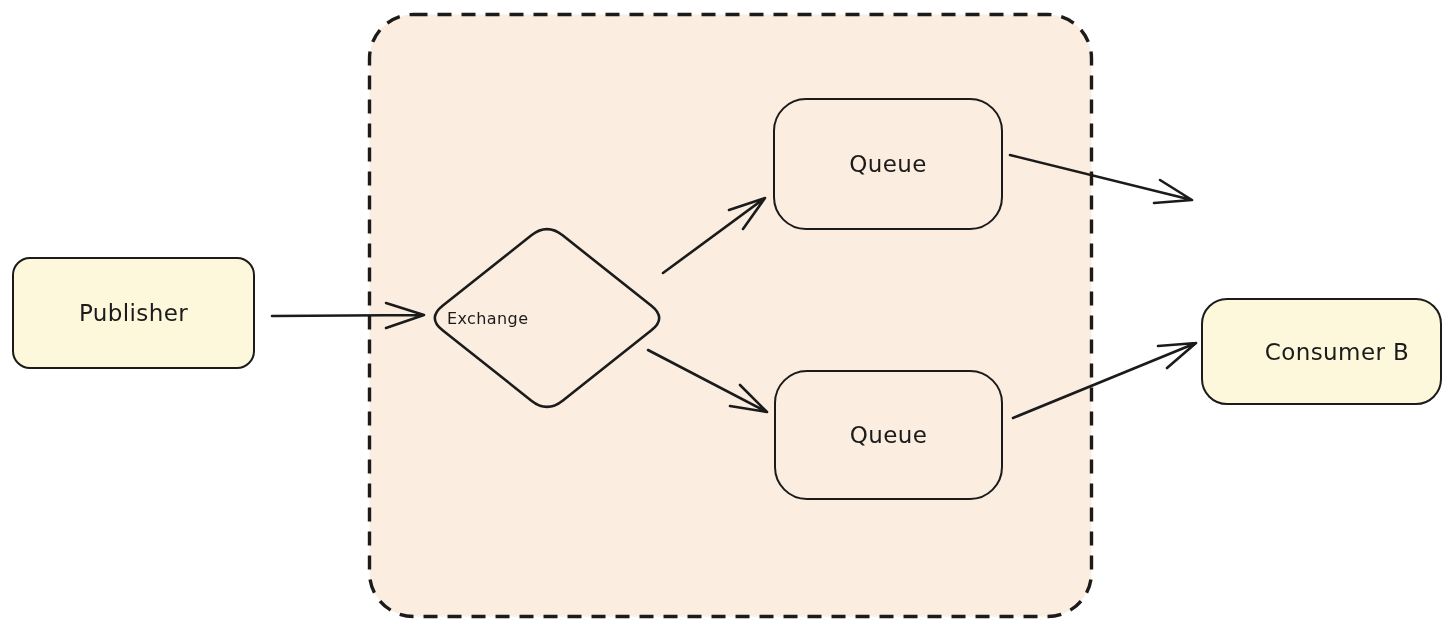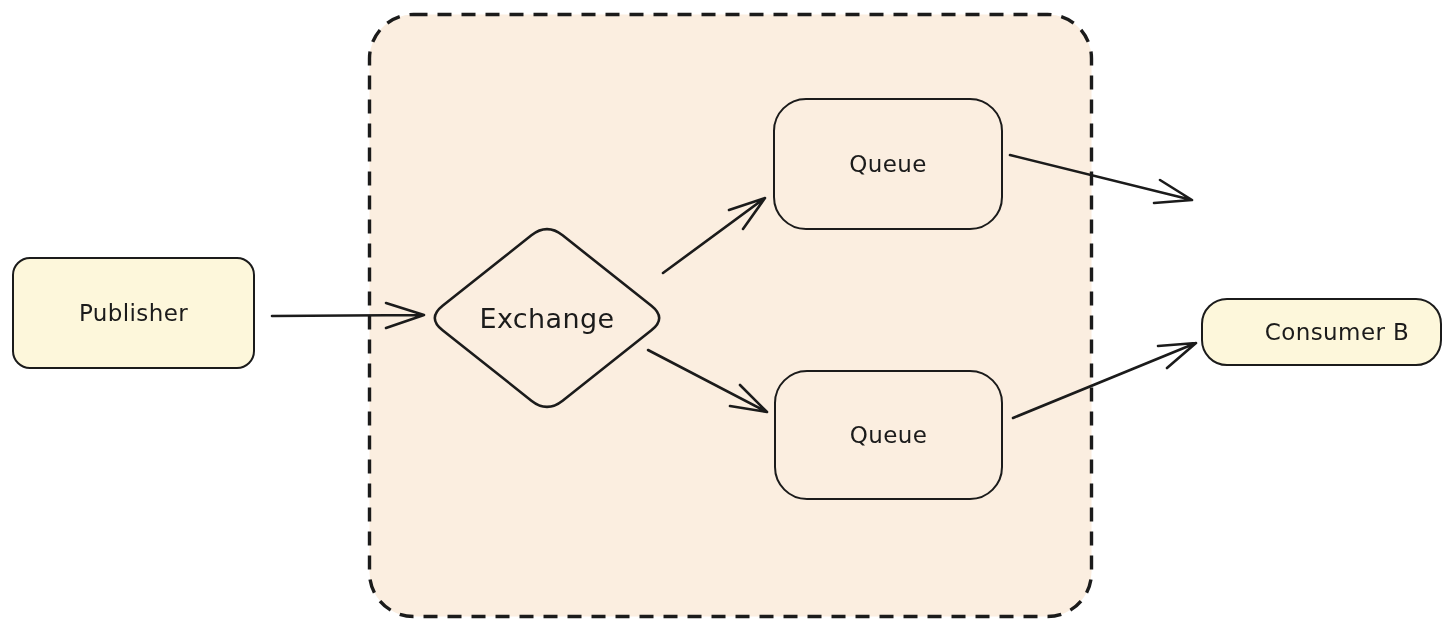--- a/index.html
+++ b/index.html
@@ -55,27 +55,27 @@
     letter-spacing:0.4px;
     box-sizing:border-box;
     z-index:2;
   }
   .node.filled{ background:var(--node-fill-yellow); }
   .node.hollow{ background:transparent; }
   .node-publisher{ left:12px; top:257px; width:243px; height:112px; border-radius:18px; }
   .node-queue-top{ left:773px; top:98px;  width:230px; height:132px; border-radius:33px; }
   .node-queue-bottom{ left:774px; top:370px; width:229px; height:130px; border-radius:33px; }
   .node-consumer-a{ left:1201px; top:179px; width:241px; height:88px; border-radius:26px; }
-  .node-consumer-b{ left:1201px; top:298px; width:241px; height:68px; border-radius:26px;padding-left:31px; }
+  .node-consumer-b{ left:1201px; top:298px; width:241px; height:107px; border-radius:26px;padding-left:31px; }
   .exchange-label{
     position:absolute;
     left:447px; top:296px;
     width:200px; height:44px;
-    display:flex; align-items:center; justify-content:center;
-    font-size:27px; letter-spacing:0.4px;
+    display:flex; align-items:center; 
+    font-size:16px; letter-spacing:0.4px;
     z-index:2;
   }
 </style>
 </head>
 <body>
 
 <div class="canvas">
 
   <svg class="layer" width="1456" height="632" viewBox="0 0 1456 632">
 

